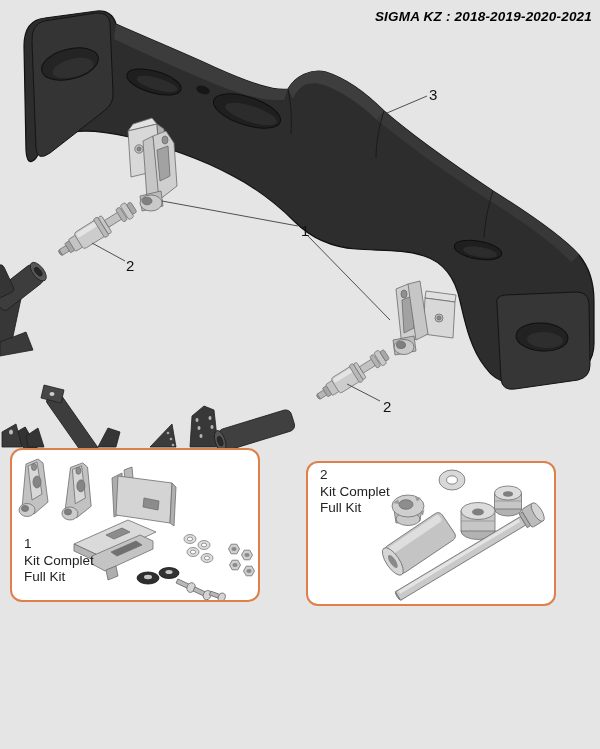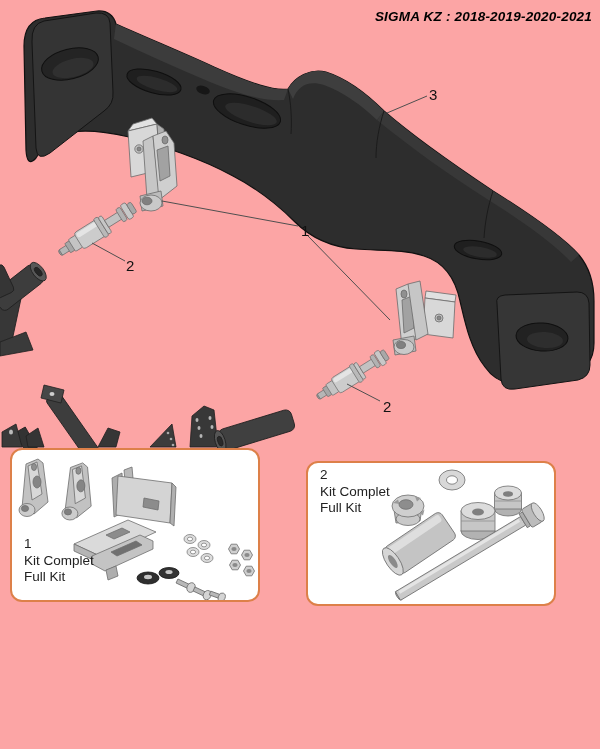--- a/index.html
+++ b/index.html
@@ -1,17 +1,17 @@
 <!DOCTYPE html>
 <html><head>
 <meta charset="utf-8">
 <style>
   html,body{margin:0;padding:0;}
   .canvas{
-    position:relative;width:600px;height:749px;background:#fca5a5;
+    position:relative;width:600px;height:749px;background:#e5e5e5;
     overflow:hidden;font-family:"Liberation Sans",sans-serif;
   }
   .page-title{
     position:absolute;top:9px;right:8px;
     font-size:13.5px;font-weight:bold;font-style:italic;color:#000;
     letter-spacing:0.2px;white-space:nowrap;
   }
   svg.diagram{position:absolute;left:0;top:0;}
   .kit-box{
     position:absolute;background:#fff;

